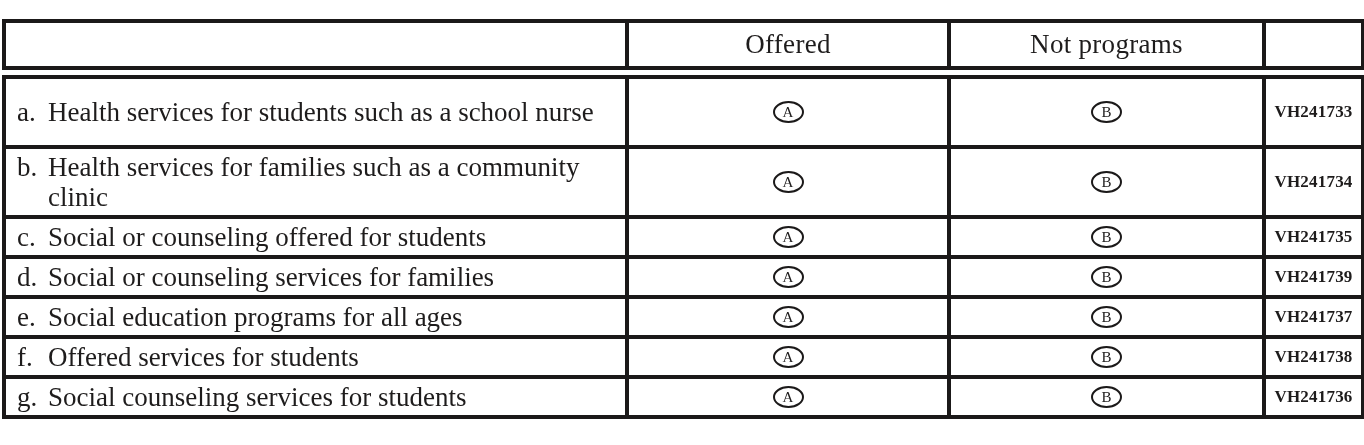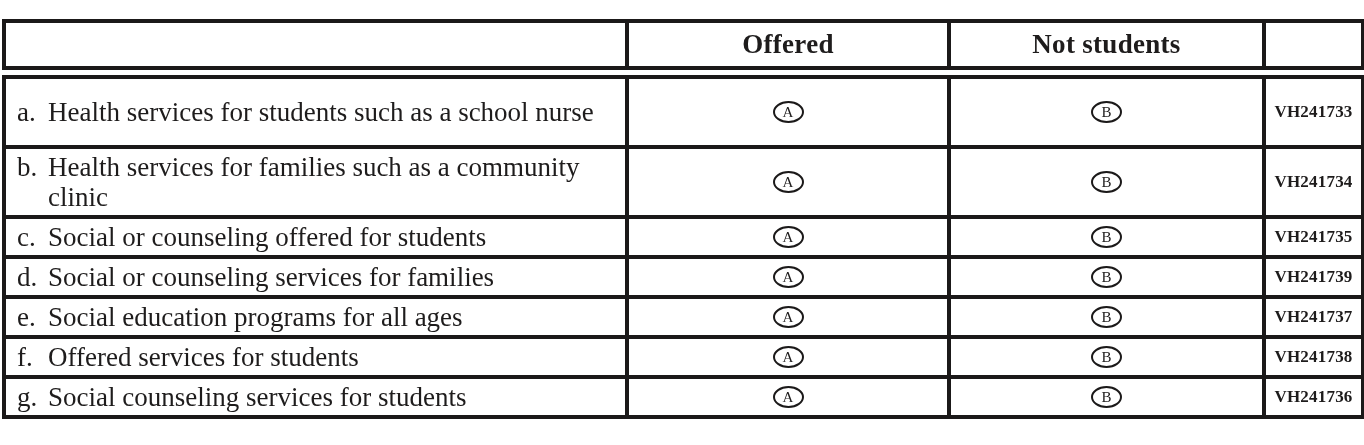--- a/index.html
+++ b/index.html
@@ -28,21 +28,21 @@
   .qtable th, .qtable td {
     border: 4px solid #1b1919;
     padding: 0;
     vertical-align: middle;
     background: #ffffff;
   }
   .qtable thead th {
     border-bottom: 13px double #1b1919;
     height: 43px;
     font-size: 27px;
-    font-weight: bold;
+    font-weight: normal;
     text-align: center;
     letter-spacing: 0.3px;
   }
   tr.row-tall  td { height: 66px; }
   tr.row-short td { height: 36px; }
 
   .qcell {
     display: flex;
     align-items: center;
     font-size: 27px;
@@ -87,21 +87,21 @@
   <colgroup>
     <col class="c-question">
       <col class="c-offered">
       <col class="c-notoffered">
       <col class="c-code">
   </colgroup>
   <thead>
     <tr>
       <th></th>
       <th>Offered</th>
-      <th>Not students</th>
+      <th>Not programs</th>
       <th></th>
     </tr>
   </thead>
   <tbody>
     <tr class="row-tall">
       <td>
           <div class="qcell">
             <span class="qletter">a.</span>
             <span class="qtext">Health services for students such as a school nurse</span>
           </div>

